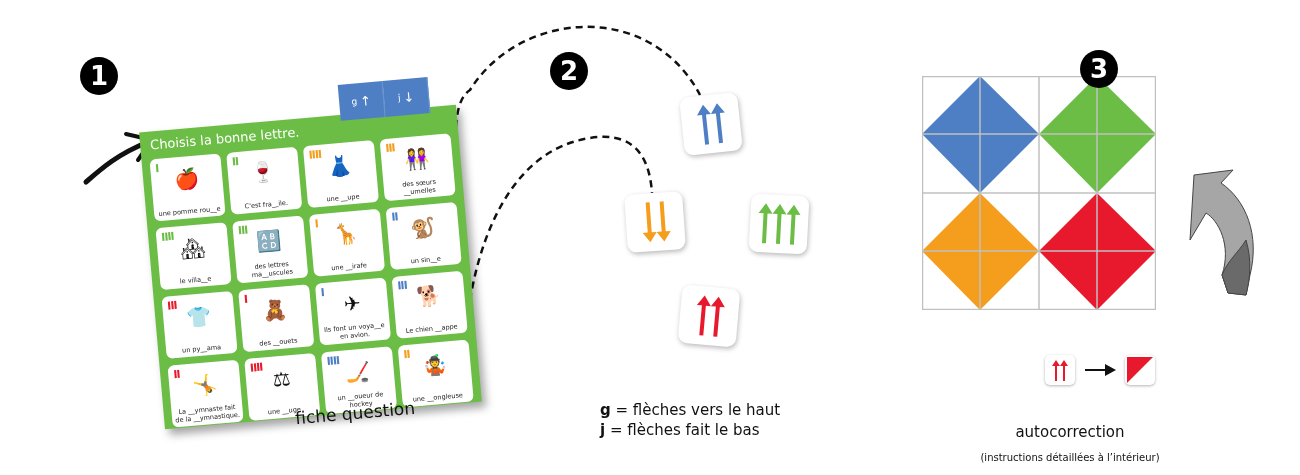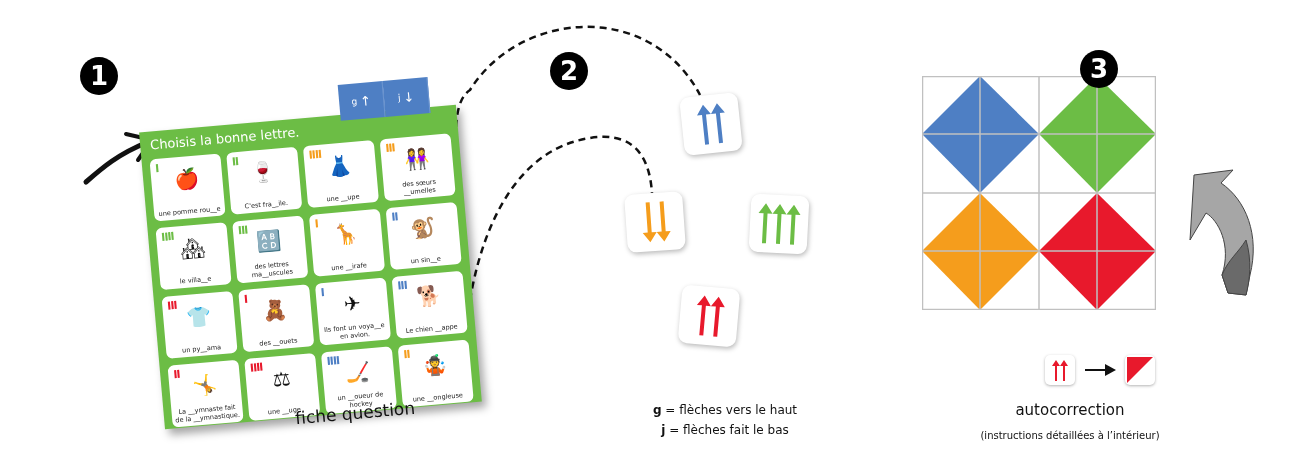--- a/index.html
+++ b/index.html
@@ -18,26 +18,26 @@
   .cell .tally { position:absolute; left:5px; top:3px; font-size:11px; font-weight:bold; letter-spacing:-1px; }
   .cell .pic { position:absolute; left:0; right:0; top:12px; text-align:center; font-size:20px; line-height:22px; }
   .cell .lbl { position:absolute; left:2px; right:2px; bottom:3px; text-align:center; font-size:6.5px; line-height:8px; color:#222; }
   .sheet-caption { position:absolute; left:295px; top:403px; font-size:17px; transform:rotate(-5deg); }
 
   
   svg.connectors { position:absolute; left:0; top:0; }
 
   
   .tile { position:absolute; width:58px; height:58px; background:#fff; border-radius:9px; box-shadow:1px 2px 5px rgba(0,0,0,0.28); display:flex; align-items:center; justify-content:center; }
-  .legend2 { position:absolute; left:600px; top:400px; width:250px; text-align:center; font-size:12px; line-height:20px; }
+  .legend2 { position:absolute; left:600px; top:400px; width:250px; text-align:left; font-size:15px; line-height:20px; }
   .legend2 b { font-weight:bold; }
 
   
   .board { position:absolute; left:922px; top:76px; width:234px; height:234px; }
-  .autocorr { position:absolute; left:935px; top:400px; width:270px; text-align:center; font-size:15px; line-height:20px; }
+  .autocorr { position:absolute; left:935px; top:422px; width:270px; text-align:center; font-size:15px; line-height:20px; }
   .autocorr .u { text-decoration:underline; }
   .autocorr .small { font-size:10px; margin-top:6px; }
   .mini-tile { position:absolute; width:30px; height:30px; background:#fff; border-radius:5px; box-shadow:0 1px 3px rgba(0,0,0,0.3); display:flex; align-items:center; justify-content:center; }
 </style>
 </head>
 <body>
 
 <div class="badge" style="left:80px;top:57px;">1</div>
 <div class="badge" style="left:550px;top:52px;">2</div>
 <div class="badge" style="left:1080px;top:50px;z-index:5;">3</div>

